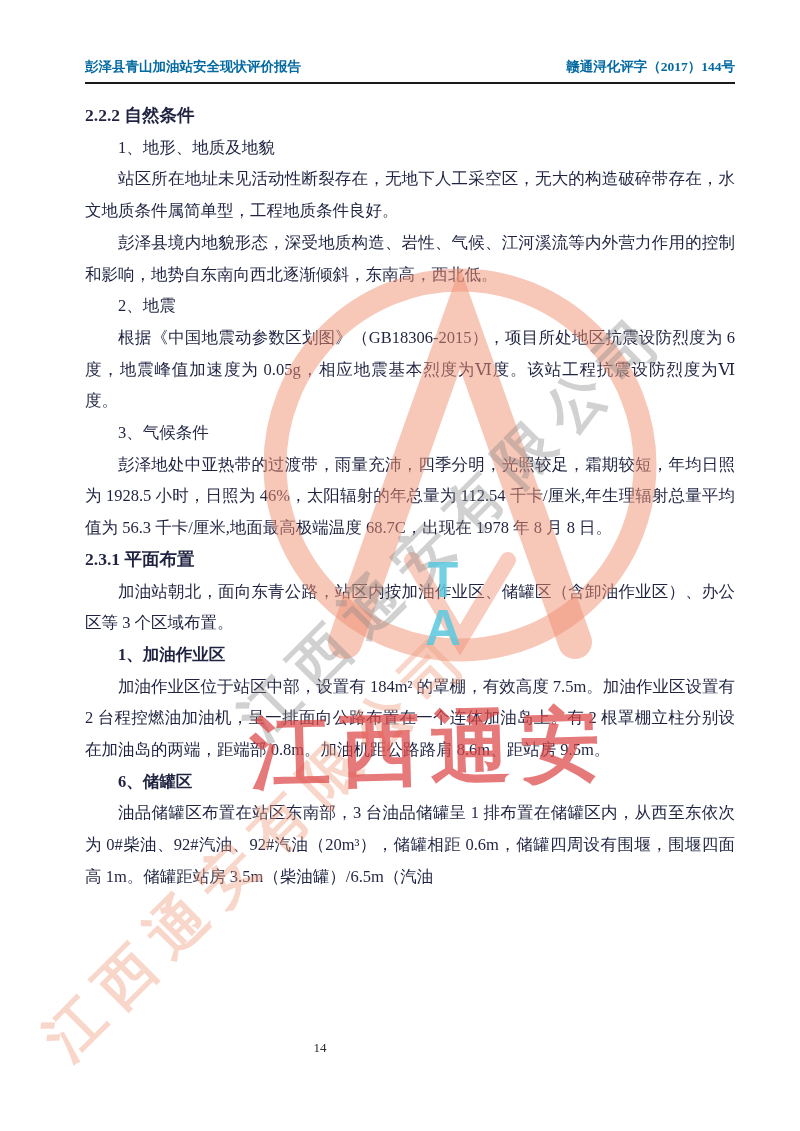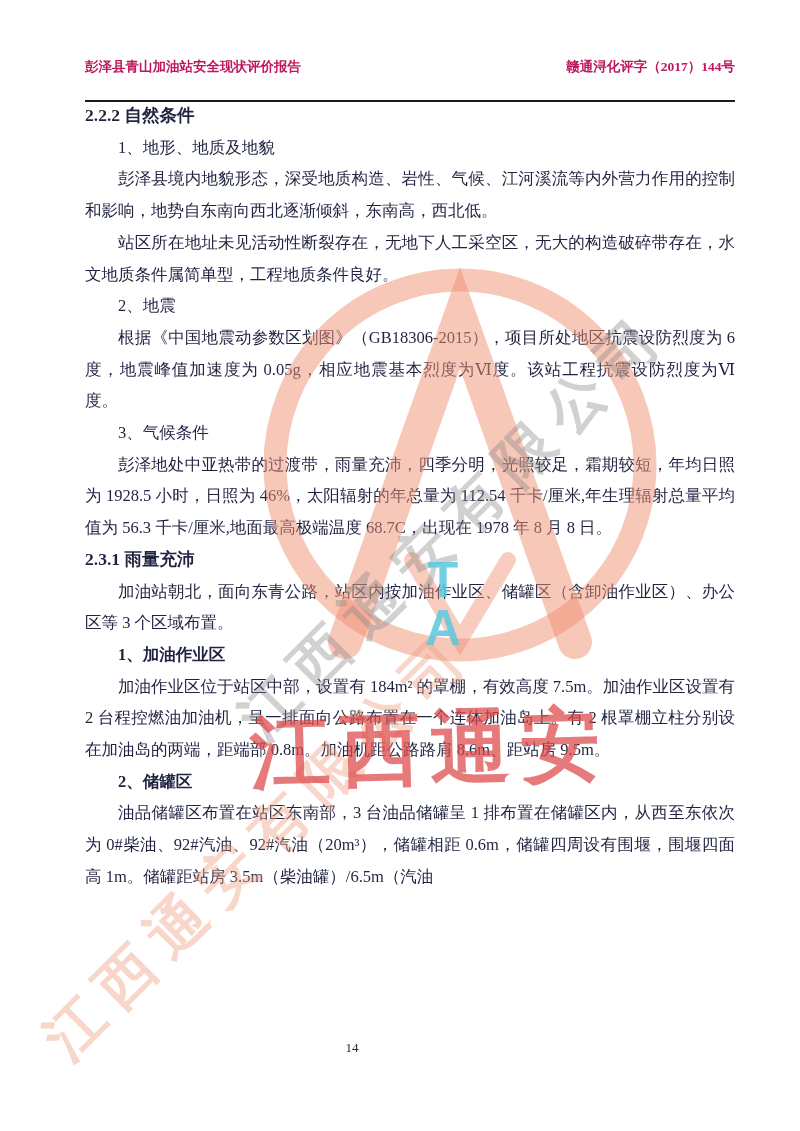--- a/index.html
+++ b/index.html
@@ -5,22 +5,22 @@
   html,body{margin:0;padding:0;}
   body{
     width:800px;height:1131px;position:relative;background:#ffffff;
     font-family:"Liberation Serif","DejaVu Serif",serif;
     color:#1f2340;overflow:hidden;
   }
   
   .header{
     position:absolute;left:85px;top:58px;width:650px;
     display:flex;justify-content:space-between;align-items:flex-end;
-    font-size:13.5px;font-weight:bold;color:#be185d;
-    padding-bottom:24px;border-bottom:2.5px solid #1a1a1a;
+    font-size:13.5px;font-weight:bold;color:#0369a1;
+    padding-bottom:6px;border-bottom:2.5px solid #1a1a1a;
   }
   
   .doc-body{
     position:absolute;left:85px;top:100px;width:650px;z-index:1;
     font-size:16.5px;line-height:31.7px;
   }
   .doc-body p{margin:0;}
   .h1{font-size:17.5px;font-weight:bold;}
   .h1.gap{margin-top:13px;}
   .sub{font-weight:normal;text-indent:2em;}
@@ -43,21 +43,21 @@
   .wm-ta{
     position:absolute;left:443px;top:556px;width:60px;text-align:center;
     font-family:"Liberation Sans","DejaVu Sans",sans-serif;
     font-size:50px;line-height:48px;font-weight:bold;
     color:rgba(90,200,222,0.85);transform:translateX(-50%);
   }
   .wm-ta span{display:block;}
   
   .page-number{
     position:absolute;left:0;top:1040px;width:640px;text-align:center;
-    font-size:13px;color:#2a2a2a;z-index:1;padding-left:32px;
+    font-size:13px;color:#2a2a2a;z-index:1;
   }
 </style>
 </head>
 <body>
 
 <div class="wm">
   <svg width="800" height="1131" viewBox="0 0 800 1131">
     <circle cx="460" cy="465" r="185" fill="none" stroke="rgba(240,143,114,0.5)" stroke-width="23"></circle>
     <path d="M345 642 L460 318 L575 642" fill="none" stroke="rgba(240,143,114,0.5)" stroke-width="34" stroke-linecap="round"></path>
     <path d="M412 560 L460 640 L508 560" fill="none" stroke="rgba(240,143,114,0.45)" stroke-width="16" stroke-linecap="round"></path>
@@ -72,27 +72,27 @@
 </div>
 
 <div class="header">
   <span>彭泽县青山加油站安全现状评价报告</span>
   <span>赣通浔化评字（2017）144号</span>
 </div>
 
 <div class="doc-body" id="doc-body">
     <p class="h1">2.2.2 自然条件</p>
     <p class="sub">1、地形、地质及地貌</p>
+    <p class="para">站区所在地址未见活动性断裂存在，无地下人工采空区，无大的构造破碎带存在，水文地质条件属简单型，工程地质条件良好。</p>
     <p class="para">彭泽县境内地貌形态，深受地质构造、岩性、气候、江河溪流等内外营力作用的控制和影响，地势自东南向西北逐渐倾斜，东南高，西北低。</p>
-    <p class="para">站区所在地址未见活动性断裂存在，无地下人工采空区，无大的构造破碎带存在，水文地质条件属简单型，工程地质条件良好。</p>
     <p class="sub">2、地震</p>
     <p class="para">根据《中国地震动参数区划图》（GB18306-2015），项目所处地区抗震设防烈度为 6 度，地震峰值加速度为 0.05g，相应地震基本烈度为Ⅵ度。该站工程抗震设防烈度为Ⅵ度。</p>
     <p class="sub">3、气候条件</p>
     <p class="para">彭泽地处中亚热带的过渡带，雨量充沛，四季分明，光照较足，霜期较短，年均日照为 1928.5 小时，日照为 46%，太阳辐射的年总量为 112.54 千卡/厘米,年生理辐射总量平均值为 56.3 千卡/厘米,地面最高极端温度 68.7C，出现在 1978 年 8 月 8 日。</p>
-    <p class="h1">2.3.1 雨量充沛</p>
+    <p class="h1">2.3.1 平面布置</p>
     <p class="para">加油站朝北，面向东青公路，站区内按加油作业区、储罐区（含卸油作业区）、办公区等 3 个区域布置。</p>
     <p class="subr">1、加油作业区</p>
     <p class="para">加油作业区位于站区中部，设置有 184m² 的罩棚，有效高度 7.5m。加油作业区设置有 2 台程控燃油加油机，呈一排面向公路布置在一个连体加油岛上。有 2 根罩棚立柱分别设在加油岛的两端，距端部 0.8m。加油机距公路路肩 8.6m、距站房 9.5m。</p>
-    <p class="subr">2、储罐区</p>
+    <p class="subr">6、储罐区</p>
     <p class="para">油品储罐区布置在站区东南部，3 台油品储罐呈 1 排布置在储罐区内，从西至东依次为 0#柴油、92#汽油、92#汽油（20m³），储罐相距 0.6m，储罐四周设有围堰，围堰四面高 1m。储罐距站房 3.5m（柴油罐）/6.5m（汽油</p>
   </div>
 
 <div class="page-number">14</div>
 
 </body></html>

